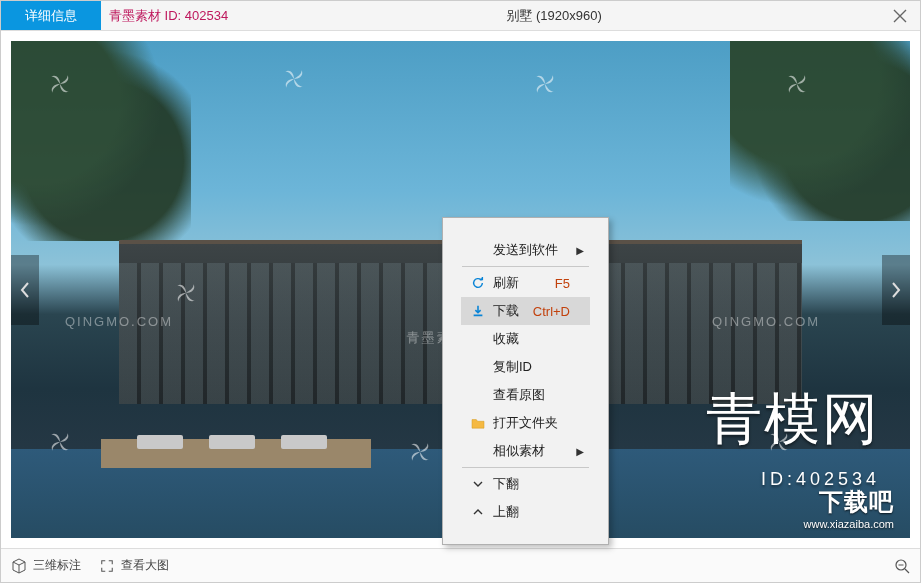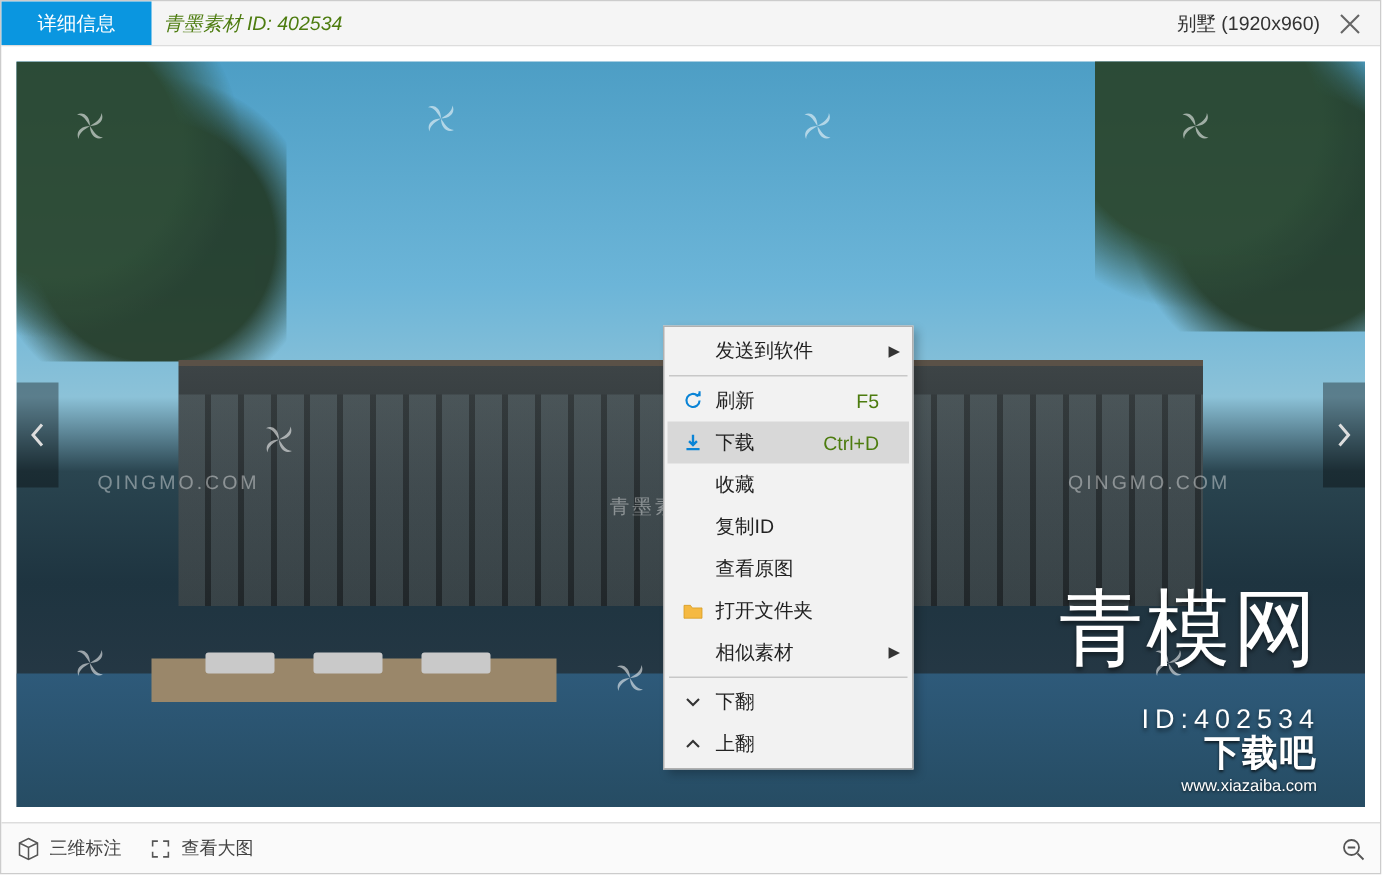--- a/index.html
+++ b/index.html
@@ -2,22 +2,22 @@
 <html><head>
 <meta charset="utf-8">
 <style>
 * { margin: 0; padding: 0; box-sizing: border-box; }
 body { font-family: "Microsoft YaHei", Arial, sans-serif; font-size: 13px; color: #333; background: #fff; width: 921px; height: 583px; overflow: hidden; position: relative; }
 
 .window { width: 100%; height: 100%; display: flex; flex-direction: column; border: 1px solid #ccc; }
 
 .titlebar { height: 30px; display: flex; align-items: center; background: #f5f5f5; border-bottom: 1px solid #ddd; }
 .titlebar-badge { background: #0a96e0; color: #fff; padding: 4px 24px; height: 100%; display: flex; align-items: center; font-size: 13px; }
-.titlebar-info { margin-left: 8px; color: #4d7c0f; font-style: italic; }
-.titlebar-center { flex: 1; text-align: right; color: #333; }
+.titlebar-info { margin-left: 8px; color: #be185d; }
+.titlebar-center { flex: 1; text-align: center; color: #333; }
 .titlebar-close { width: 40px; height: 100%; display: flex; align-items: center; justify-content: center; color: #666; font-size: 18px; cursor: pointer; }
 
 .content { flex: 1; position: relative; background: #fff; padding: 10px; }
 
 .image-area { width: 100%; height: 100%; position: relative; overflow: hidden; background: linear-gradient(180deg, #4d9ec5 0%, #6cb5d8 30%, #8cc2d8 45%, #2a4550 55%, #1e3440 70%, #263845 85%, #2e4a5c 100%); }
 
 
 .building { position: absolute; left: 12%; top: 40%; width: 76%; height: 33%; background: linear-gradient(180deg, #3d4446 0%, #2e3538 50%, #242b2e 100%); border-top: 4px solid #5a5147; }
 .building::before { content: ""; position: absolute; inset: 12% 0 0 0; background: repeating-linear-gradient(90deg, rgba(170,200,210,.25) 0 18px, rgba(0,0,0,.15) 18px 22px); opacity: .6; }
 .pool { position: absolute; left: 0; bottom: 0; width: 100%; height: 18%; background: linear-gradient(180deg, #2e5a7a, #264c63); }
@@ -25,21 +25,21 @@
 .lounger { position: absolute; bottom: 18%; width: 46px; height: 14px; background: #c9c9c9; border-radius: 2px; }
 .lounger.l1 { left: 14%; }
 .lounger.l2 { left: 22%; }
 .lounger.l3 { left: 30%; }
 .tree { position: absolute; top: 0; width: 220px; height: 200px; background: radial-gradient(circle at 30% 30%, #263d1e 0 40%, transparent 60%), radial-gradient(circle at 60% 60%, #1d2f17 0 45%, transparent 62%); opacity: .85; }
 .tree.left { left: -40px; }
 .tree.right { right: -40px; top: -20px; }
 
 .brand-logo { position: absolute; right: 30px; bottom: 80px; color: #fff; font-size: 56px; font-weight: 400; text-shadow: 0 2px 3px rgba(0,0,0,.5); letter-spacing: 2px; }
 .brand-id { position: absolute; right: 30px; bottom: 48px; color: #fff; font-size: 18px; text-shadow: 0 2px 3px rgba(0,0,0,.5); letter-spacing: 4px; text-align: right; }
-.watermark-dl { position: absolute; right: 32px; bottom: 8px; color: #fff; text-shadow: 0 1px 2px rgba(0,0,0,.7); font-size: 11px; text-align: right; }
+.watermark-dl { position: absolute; right: 16px; bottom: 8px; color: #fff; text-shadow: 0 1px 2px rgba(0,0,0,.7); font-size: 11px; text-align: right; }
 .watermark-dl .big { font-size: 24px; font-weight: 700; letter-spacing: 1px; }
 .wm-text { position: absolute; color: rgba(255,255,255,.4); font-size: 13px; letter-spacing: 2px; }
 .wm-text.c { left: 44%; top: 58%; }
 .wm-text.l { left: 6%; top: 55%; }
 .wm-text.r { right: 10%; top: 55%; }
 
 .wm-icon { position: absolute; width: 26px; height: 26px; opacity: .55; }
 .wm-icon svg { width: 100%; height: 100%; }
 .wm-icon.i1 { left: 4%; top: 6%; }
 .wm-icon.i2 { left: 30%; top: 5%; }
@@ -47,26 +47,26 @@
 .wm-icon.i4 { left: 86%; top: 6%; }
 .wm-icon.i5 { left: 4%; top: 78%; }
 .wm-icon.i6 { left: 44%; top: 80%; }
 .wm-icon.i7 { left: 84%; top: 78%; }
 .wm-icon.i8 { left: 18%; top: 48%; }
 
 .nav-arrow { position: absolute; top: 50%; transform: translateY(-50%); width: 28px; height: 70px; background: rgba(0,0,0,.35); color: #ddd; display: flex; align-items: center; justify-content: center; cursor: pointer; font-size: 18px; }
 .nav-arrow.left { left: 0; }
 .nav-arrow.right { right: 0; }
 
-.context-menu { position: absolute; left: 441px; top: 186px; width: 167px; background: #f2f2f2; border: 1px solid #b0b0b0; box-shadow: 3px 3px 6px rgba(0,0,0,.25); padding: 2px; }
+.context-menu { position: absolute; left: 441px; top: 186px; width: 167px; background: #f2f2f2; border: 1px solid #b0b0b0; box-shadow: 3px 3px 6px rgba(0,0,0,.25); padding: 18px; }
 .menu-item { display: flex; align-items: center; height: 28px; padding: 0 20px 0 6px; color: #222; cursor: default; position: relative; }
 .menu-item.hover { background: #d8d8d8; }
 .menu-item .mi-icon { width: 22px; display: flex; align-items: center; justify-content: center; }
 .menu-item .mi-label { flex: 0 0 auto; margin-left: 4px; }
-.menu-item .mi-shortcut { margin-left: auto; color: #4d7c0f; }
+.menu-item .mi-shortcut { margin-left: auto; color: #c2410c; }
 .menu-item .mi-sub { position: absolute; right: 6px; font-size: 10px; color: #333; }
 .menu-sep { height: 1px; background: #c8c8c8; margin: 2px 1px; }
 
 .bottombar { height: 34px; border-top: 1px solid #ddd; display: flex; align-items: center; padding: 0 10px; gap: 18px; background: #fafafa; }
 .bb-item { display: flex; align-items: center; gap: 6px; color: #444; font-size: 12px; cursor: pointer; }
 .bb-icon { width: 16px; height: 16px; display: flex; align-items: center; justify-content: center; }
 .bb-spacer { flex: 1; }
 </style>
 </head>
 <body>

